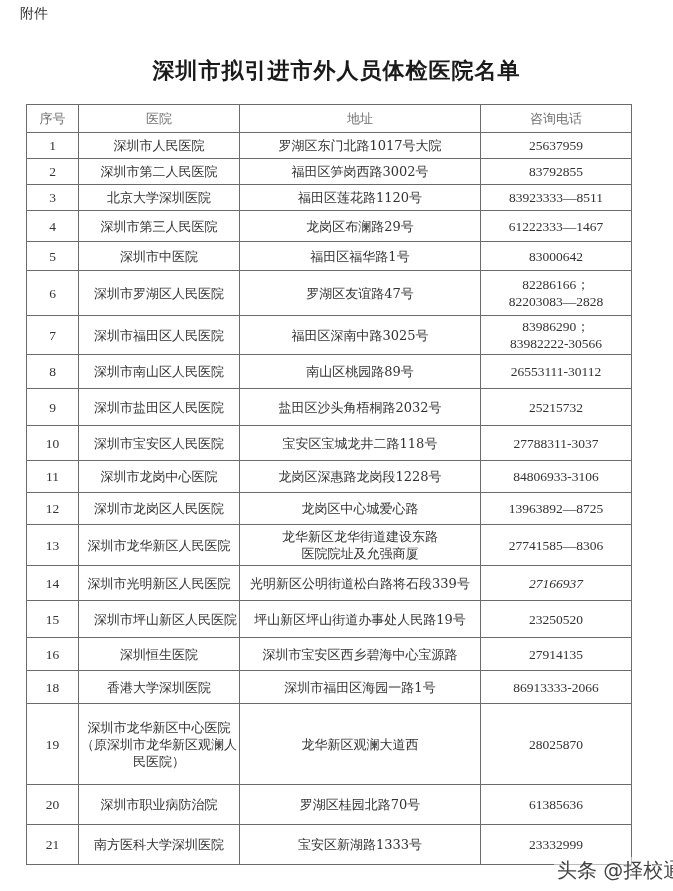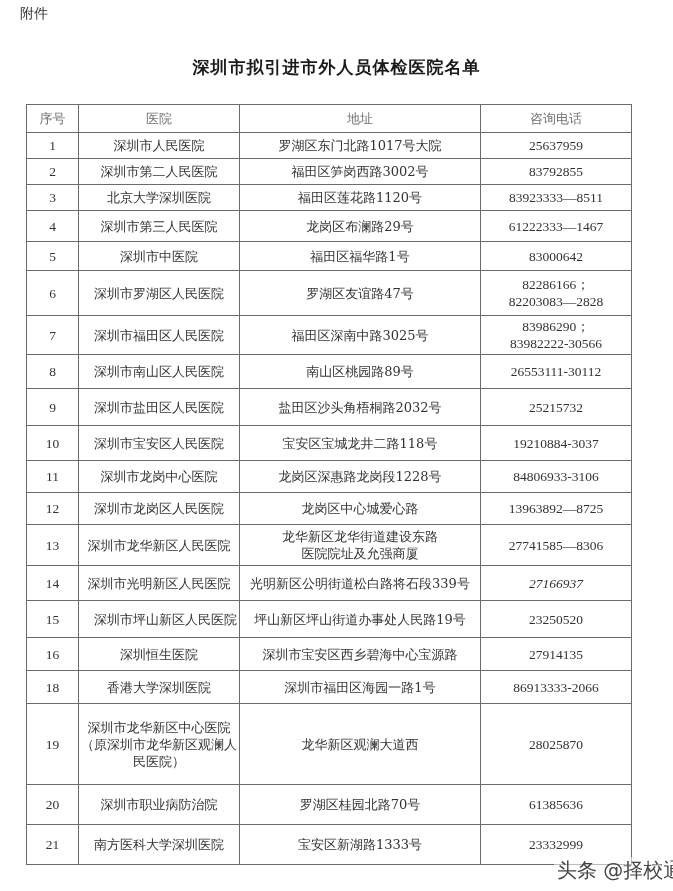--- a/index.html
+++ b/index.html
@@ -4,21 +4,21 @@
 <style>
   html, body { margin:0; padding:0; }
   body {
     width:673px; height:891px; overflow:hidden; position:relative;
     background:#ffffff; color:#2a2a2a;
     font-family:"DejaVu Serif","Liberation Serif",serif;
   }
   .attach { position:absolute; left:20px; top:5px; font-size:14px; color:#333; }
   .title {
     position:absolute; left:0; width:673px; top:56px; text-align:center;
-    font-size:17px; font-weight:bold; color:#1a1a1a; letter-spacing:1px;
+    font-size:22px; font-weight:bold; color:#1a1a1a; letter-spacing:1px;
   }
   table.list {
     position:absolute; left:26px; top:104px; width:605px;
     border-collapse:collapse; table-layout:fixed;
     font-size:13px; color:#333;
   }
   table.list td, table.list th {
     border:1.3px solid #6b6b6b; text-align:center; vertical-align:middle;
     padding:0 2px; line-height:17px;
   }
@@ -106,21 +106,21 @@
       <tr style="height: 37px;">
         <td class="num" style="white-space: pre-line;">9</td>
         <td style="white-space: pre-line;">深圳市盐田区人民医院</td>
         <td style="white-space: pre-line;">盐田区沙头角梧桐路2032号</td>
         <td class="num" style="white-space: pre-line;">25215732</td>
       </tr>
       <tr style="height: 35px;">
         <td class="num" style="white-space: pre-line;">10</td>
         <td style="white-space: pre-line;">深圳市宝安区人民医院</td>
         <td style="white-space: pre-line;">宝安区宝城龙井二路118号</td>
-        <td class="num" style="white-space: pre-line;">19210884-3037</td>
+        <td class="num" style="white-space: pre-line;">27788311-3037</td>
       </tr>
       <tr style="height: 32px;">
         <td class="num" style="white-space: pre-line;">11</td>
         <td style="white-space: pre-line;">深圳市龙岗中心医院</td>
         <td style="white-space: pre-line;">龙岗区深惠路龙岗段1228号</td>
         <td class="num" style="white-space: pre-line;">84806933-3106</td>
       </tr>
       <tr style="height: 32px;">
         <td class="num" style="white-space: pre-line;">12</td>
         <td style="white-space: pre-line;">深圳市龙岗区人民医院</td>

